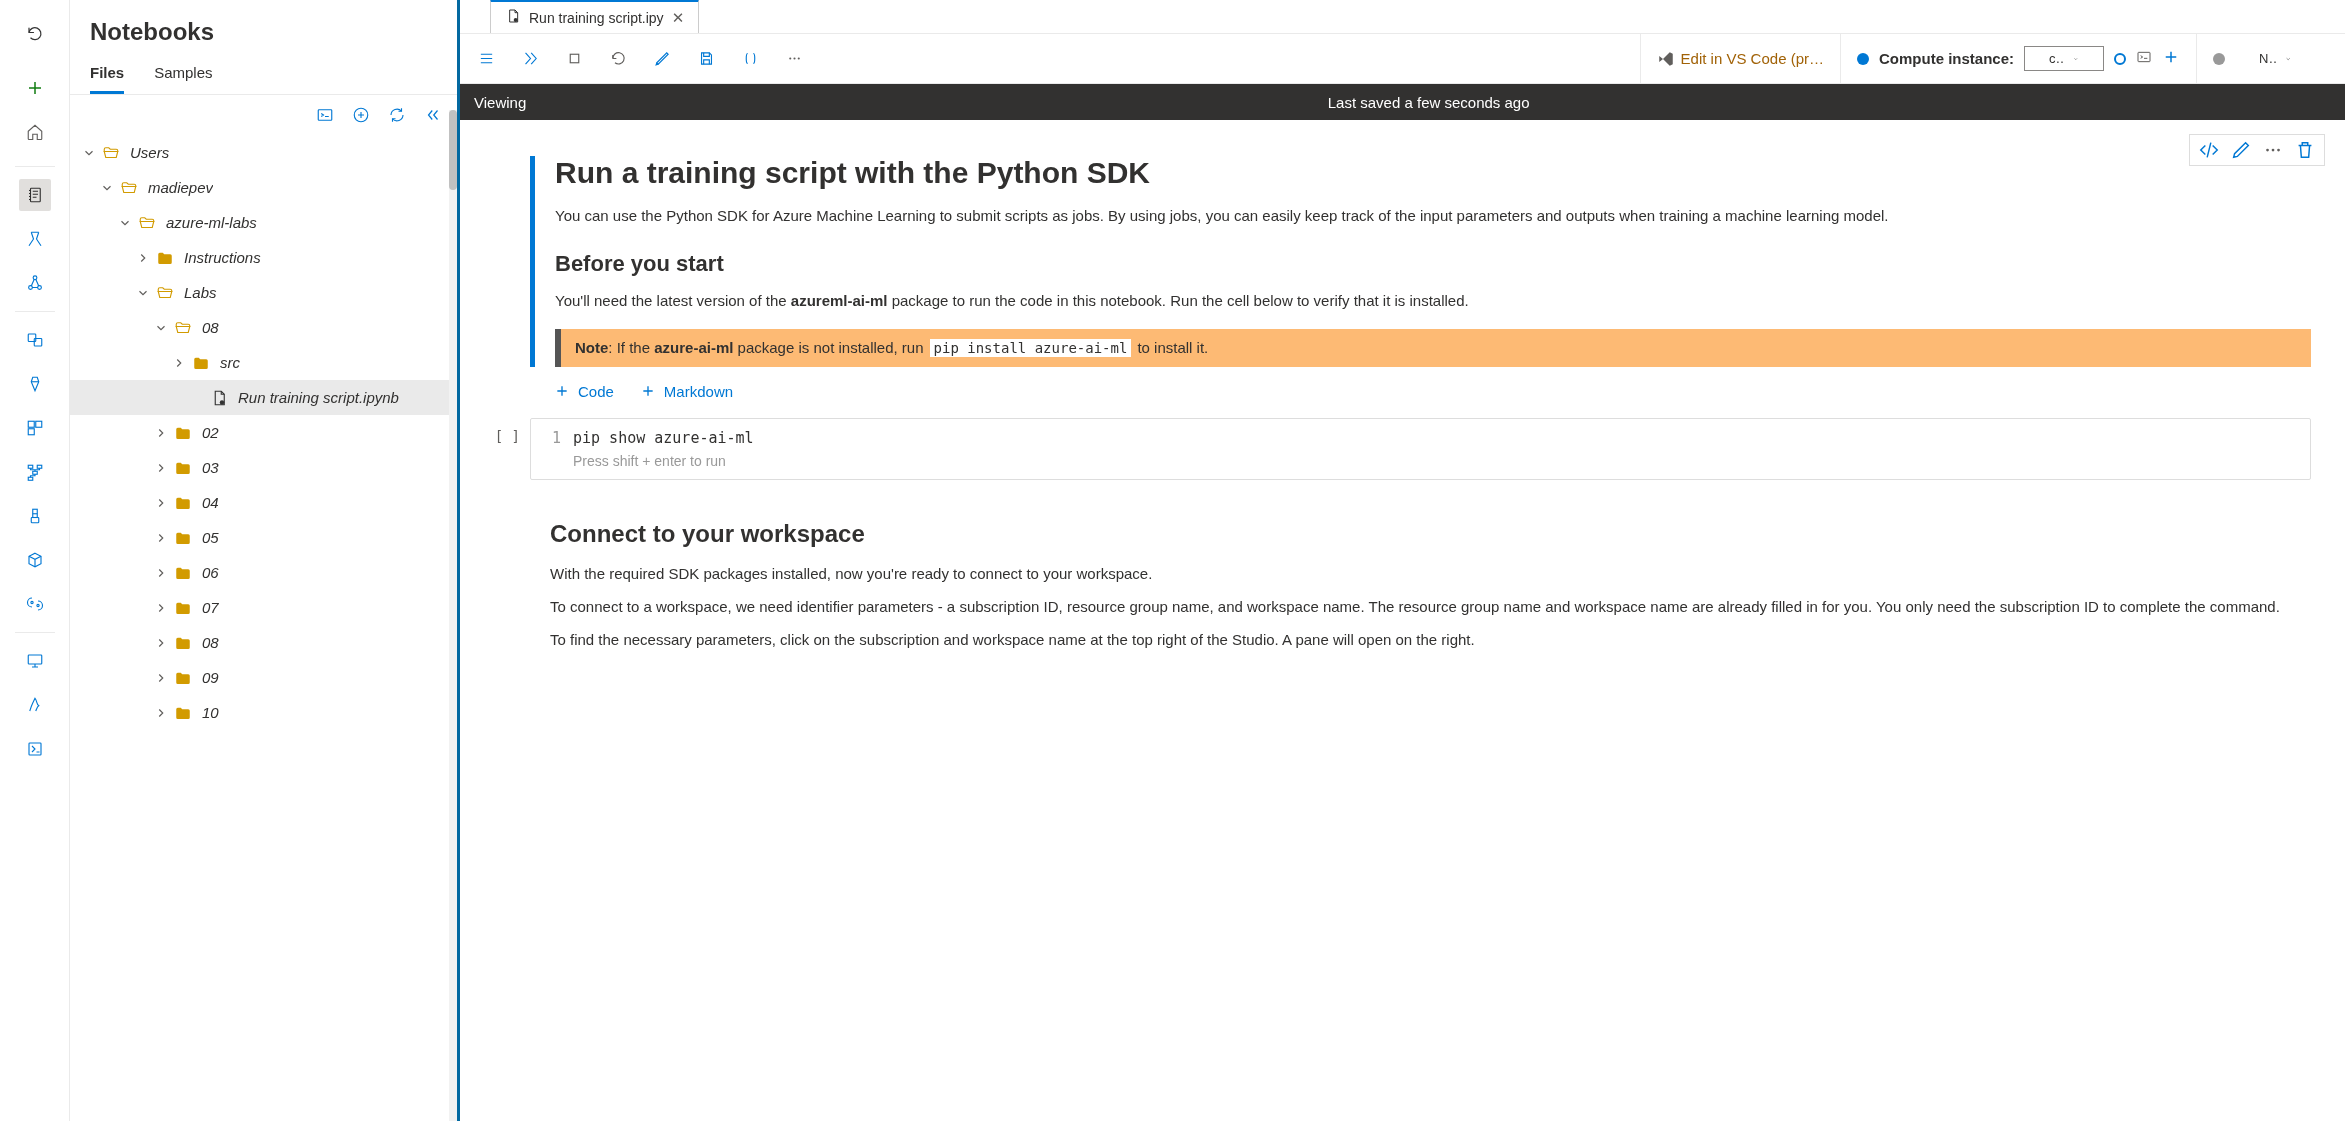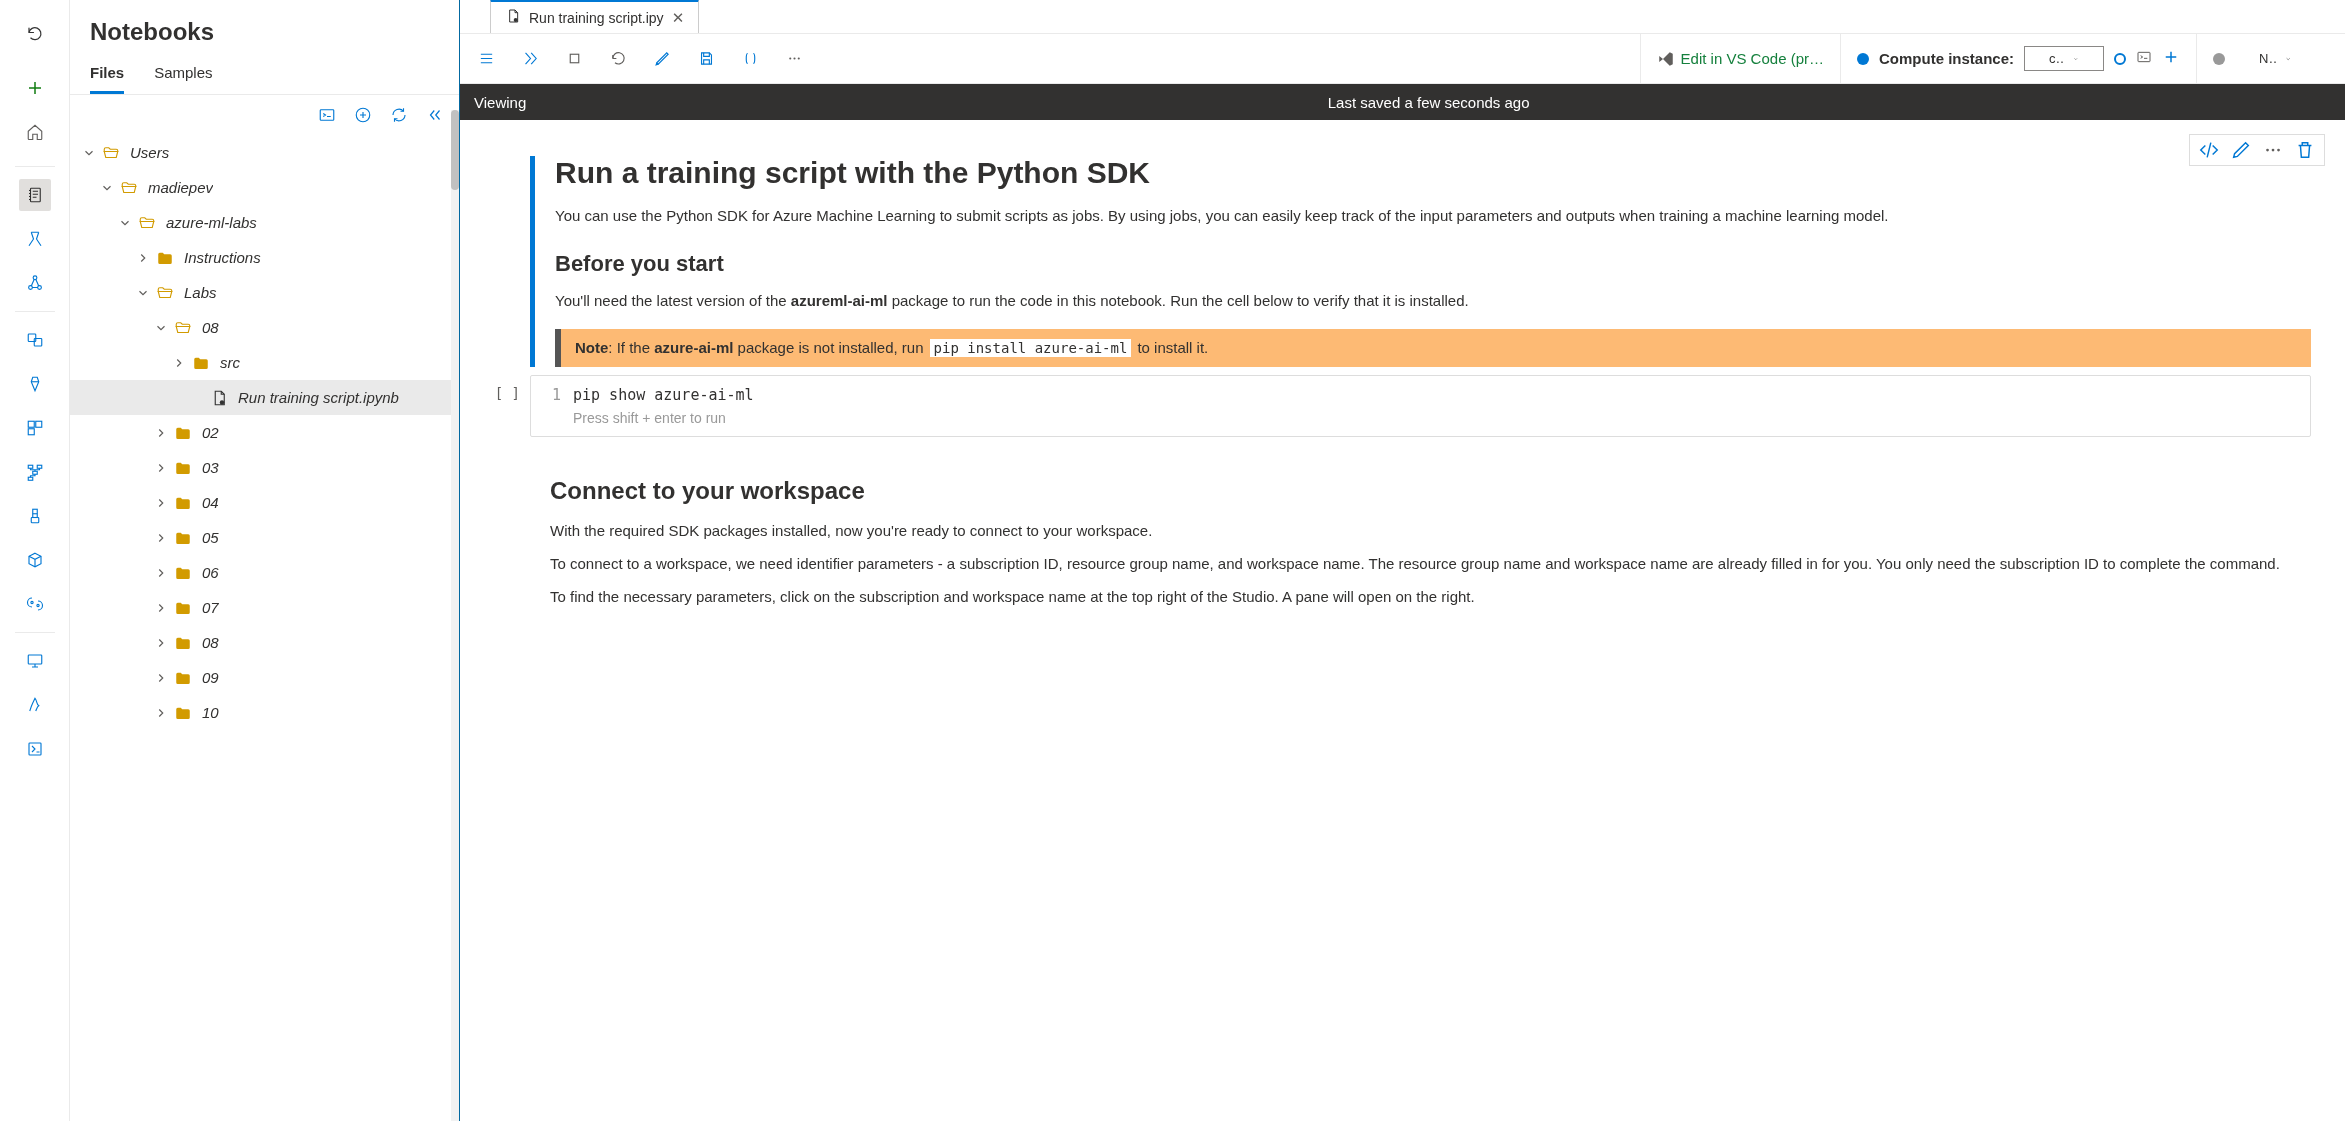--- a/index.html
+++ b/index.html
@@ -10,21 +10,21 @@
 .rail { width: 70px; border-right: 1px solid #eaeaea; display: flex; flex-direction: column; align-items: center; padding-top: 12px; }
 .rail-item { width: 32px; height: 32px; display: flex; align-items: center; justify-content: center; margin: 6px 0; cursor: pointer; color: #0078d4; border-radius: 2px; }
 .rail-item.back { color: #333; }
 .rail-item.plus { color: #107c10; margin-top: 16px; margin-bottom: 6px; }
 .rail-item.home { color: #605e5c; margin-bottom: 12px; }
 .rail-divider { width: 40px; height: 1px; background: #eaeaea; margin: 6px 0; }
 .rail-item.selected { background: #e1dfdd; color: #323130; }
 .rail-item svg { width: 18px; height: 18px; }
 
 
-.sidebar { width: 390px; display: flex; flex-direction: column; border-right: 1px solid #0369a1; position: relative; }
+.sidebar { width: 390px; display: flex; flex-direction: column; border-right: 3px solid #0369a1; position: relative; }
 .sidebar h1 { font-size: 24px; font-weight: 600; padding: 18px 20px 6px; }
 .tabs { display: flex; gap: 30px; padding: 0 0 0 0; border-bottom: 1px solid #eaeaea; }
 .tab { padding: 12px 0 10px; margin-left: 0; font-size: 15px; cursor: pointer; border-bottom: 3px solid transparent; }
 .tab.active { border-bottom-color: #0078d4; font-weight: 600; }
 .tabs-wrap { padding: 0 20px; display: flex; gap: 30px; }
 .toolbar-row { display: flex; justify-content: flex-end; align-items: center; padding: 8px 12px; gap: 12px; }
 .toolbar-row .tbtn { width: 24px; height: 24px; display: flex; align-items: center; justify-content: center; color: #0078d4; cursor: pointer; }
 .toolbar-row .tbtn svg { width: 18px; height: 18px; }
 
 .tree { flex: 1; overflow-y: auto; font-size: 15px; padding-bottom: 12px; font-style: italic; }
@@ -50,21 +50,21 @@
 .nb-btn svg { width: 17px; height: 17px; }
 .nb-sep { flex: 1; }
 .nb-group { display: flex; align-items: center; gap: 10px; padding: 0 16px; border-left: 1px solid #eaeaea; height: 100%; }
 .nb-group .label { font-size: 15px; font-weight: 600; }
 .nb-group .dot { width: 12px; height: 12px; border-radius: 50%; }
 .dot.blue { background: #0078d4; }
 .dot.gray { background: #999; }
 .dot.ring { background: #fff; border: 2px solid #0078d4; }
 .dropdown { border: 1px solid #8a8886; padding: 4px 24px; font-size: 13px; display: flex; align-items: center; gap: 8px; cursor: pointer; min-width: 70px; max-width: 80px; }
 .dropdown .dd-label { overflow: hidden; text-overflow: ellipsis; white-space: nowrap; }
-.vscode { display: flex; align-items: center; gap: 6px; color: #15803d; font-size: 15px; cursor: pointer; overflow: hidden; white-space: nowrap; text-overflow: ellipsis; max-width: 170px; }
+.vscode { display: flex; align-items: center; gap: 6px; color: #a16207; font-size: 15px; cursor: pointer; overflow: hidden; white-space: nowrap; text-overflow: ellipsis; max-width: 170px; }
 
 .status-bar { height: 36px; background: #323130; color: #fff; display: flex; align-items: center; padding: 0 14px; font-size: 15px; }
 .status-bar .right { margin: 0 auto; }
 
 .notebook { flex: 1; overflow-y: auto; padding: 20px 14px 40px 70px; position: relative; }
 .cell-toolbar { position: absolute; right: 20px; top: 14px; display: flex; gap: 10px; border: 1px solid #ddd; padding: 4px 8px; background: #fff; }
 .cell-toolbar .tb { width: 22px; height: 22px; display: flex; align-items: center; justify-content: center; color: #0078d4; cursor: pointer; }
 .cell-toolbar .tb.gray { color: #605e5c; }
 
 .md-cell { border-left: 5px solid #0078d4; padding-left: 20px; margin-right: 20px; }
@@ -601,20 +601,34 @@
         <p>
           <span>You'll need the latest version of the </span><strong>azureml-ai-ml</strong><span> package to run the code in this notebook. Run the cell below to verify that it is installed.</span>
         </p>
         <div class="blockquote">
           <span><strong>Note</strong><span>: If the </span><strong>azure-ai-ml</strong><span> package is not installed, run </span></span>
           <code class="inline">pip install azure-ai-ml</code>
           <span> to install it.</span>
         </div>
       </div>
 
+      <div class="add-row">
+        <div class="add-btn">
+            <svg viewBox="0 0 24 24" width="16" height="16" stroke="currentColor" stroke-width="2">
+              <path d="M12 5v14M5 12h14"></path>
+            </svg>
+            <span>Code</span>
+          </div>
+        <div class="add-btn">
+            <svg viewBox="0 0 24 24" width="16" height="16" stroke="currentColor" stroke-width="2">
+              <path d="M12 5v14M5 12h14"></path>
+            </svg>
+            <span>Markdown</span>
+          </div>
+      </div>
 
       <div class="code-cell-wrap">
         <div class="prompt">[ ]</div>
         <div class="code-cell">
           <div class="code-line">
               <span class="ln">1</span>
               <span>pip show azure-ai-ml</span>
             </div>
           <div class="code-hint">Press shift + enter to run</div>
         </div>

